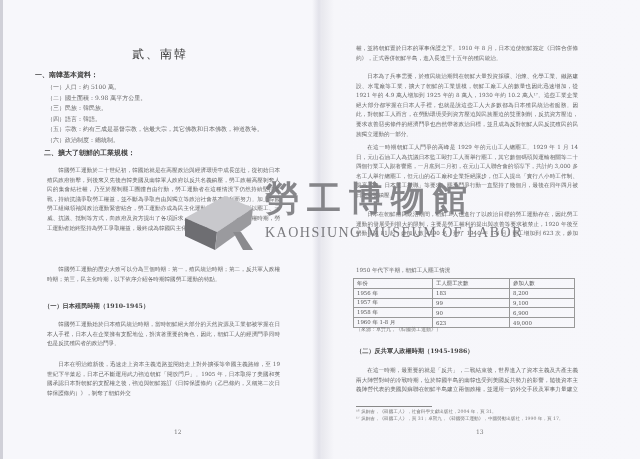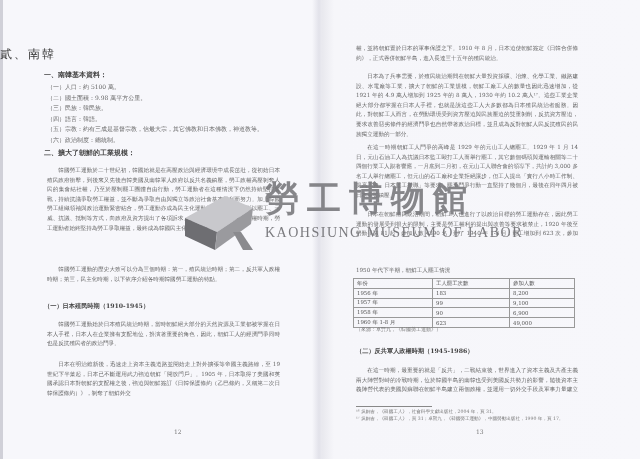--- a/index.html
+++ b/index.html
@@ -12,21 +12,21 @@
   .spread { position: absolute; inset: 0; display: flex; }
   .page {
     position: relative; width: 320px; height: 459px; box-sizing: border-box;
     background: #f7f7fb;
   }
   .page.left { padding: 0 0 0 40px; border-left: 3px solid #d0d0d8; }
   .page.right { padding: 0 0 0 37px; background: linear-gradient(to right, #e6e6ec 0, #f6f6fa 14px, #f7f7fb 100%); }
   .gutter-shadow { position: absolute; left: 312px; top: 0; width: 10px; height: 459px;
     background: linear-gradient(to right, #f7f7fb, #e2e2ea 70%, #eaeaf0); }
 
-  .title { position: absolute; left: 0; width: 320px; top: 46px; font-size: 12px; color: #333; letter-spacing: 2px; }
+  .title { position: absolute; left: 0; width: 320px; top: 46px; text-align: center; font-size: 12px; color: #333; letter-spacing: 2px; }
   .h1 { position: absolute; font-size: 7px; font-weight: bold; color: #444; }
   .list { position: absolute; left: 47px; top: 82px; font-size: 6px; line-height: 10.6px; color: #666; }
   .para { position: absolute; font-size: 5.6px; line-height: 9.6px; color: #666; text-indent: 2em; text-align: justify; }
   .sub { position: absolute; font-size: 6.2px; font-weight: bold; color: #444; }
   .pageno { position: absolute; font-size: 6px; color: #777; }
 
   table.data { position: absolute; left: 353px; top: 278px; border-collapse: collapse; font-size: 5.4px; color: #555; width: 222px; }
   table.data td { border: 1px solid #999; padding: 0 3px; height: 8.8px; }
   table.data td:nth-child(1) { width: 72px; }
   table.data td:nth-child(2) { width: 70px; }
@@ -45,21 +45,21 @@
 <body>
 
 <div class="spread">
   <div class="page left"></div>
   <div class="page right"></div>
 </div>
 <div class="gutter-shadow"></div>
 
 <div class="title">貳、南韓</div>
 
-<div class="h1" style="left:44px; top:70px;text-align:right;">一、南韓基本資料：</div>
+<div class="h1" style="left:35px; top:70px;text-align:right;">一、南韓基本資料：</div>
 <div class="list">
   <div>（一）人口：約 5100 萬。</div>
   <div>（二）國土面積：9.98 萬平方公里。</div>
   <div>（三）民族：韓民族。</div>
   <div>（四）語言：韓語。</div>
   <div style="white-space:nowrap;">（五）宗教：約有三成是基督宗教，信最大宗，其它佛教和日本佛教，神道教等。</div>
   <div>（六）政治制度：總統制。</div>
 </div>
 
 <div class="h1" style="left:44px; top:148px;">二、擴大了朝鮮的工業規模：</div>

